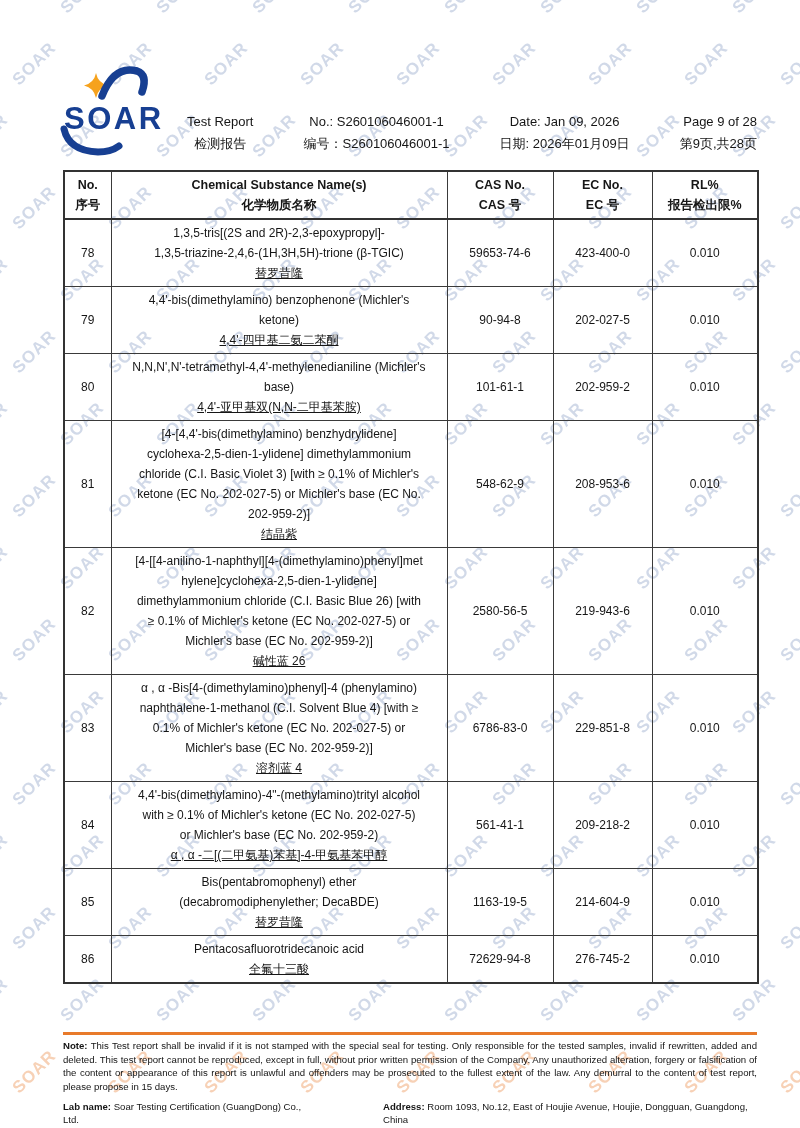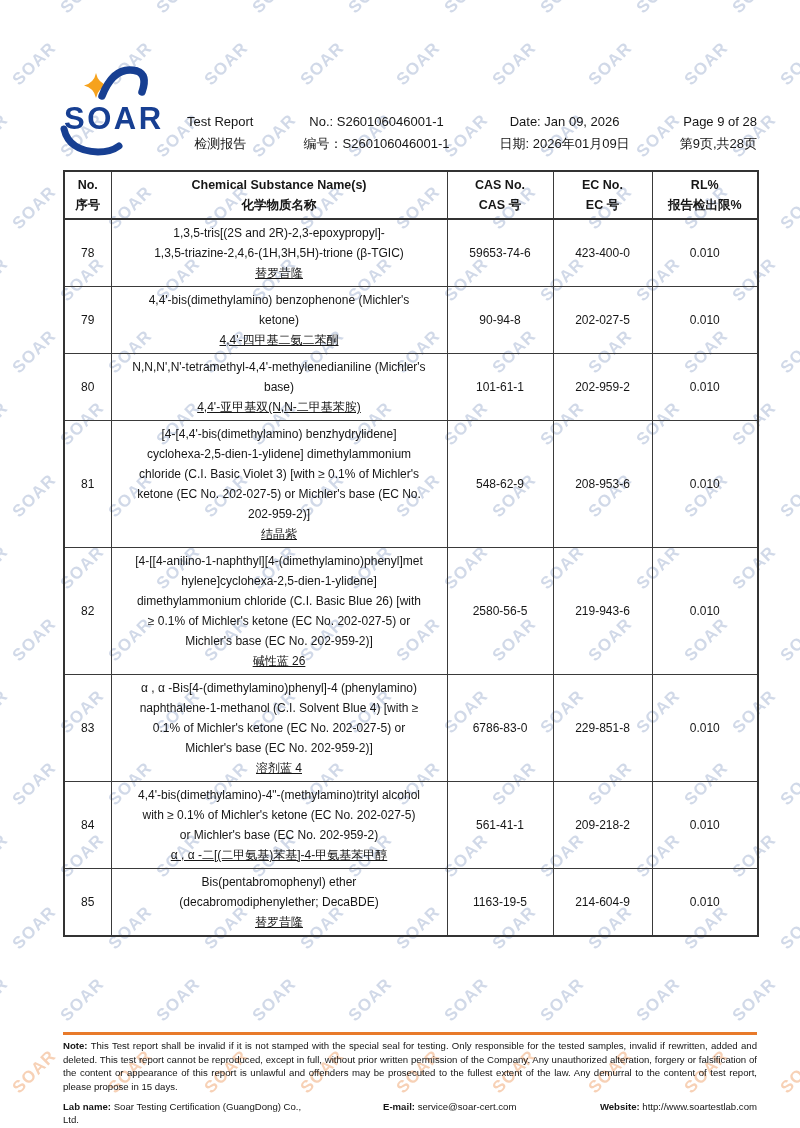--- a/index.html
+++ b/index.html
@@ -361,35 +361,46 @@
         <td>85</td>
         <td class="c-name">
           <span class="en">Bis(pentabromophenyl) ether
 (decabromodiphenylether; DecaBDE)</span>
           <span class="zh">替罗昔隆</span>
           </td>
         <td>1163-19-5</td>
         <td>214-604-9</td>
         <td>0.010</td>
       </tr>
+      <tr>
+        <td>86</td>
+        <td class="c-name">
+          <span class="en">Pentacosafluorotridecanoic acid</span>
+          <span class="zh">全氟十三酸</span>
+          </td>
+        <td>72629-94-8</td>
+        <td>276-745-2</td>
+        <td>0.010</td>
+      </tr>
     </tbody>
   </table>
 
   <div class="footer">
     <div class="rule"></div>
     <p class="note"><b>Note:</b><span> This Test report shall be invalid if it is not stamped with the special seal for testing. Only responsible for the tested samples, invalid if rewritten, added and deleted. This test report cannot be reproduced, except in full, without prior written permission of the Company.  Any unauthorized alteration, forgery or falsification of the content or appearance of this report is unlawful and offenders may be prosecuted to the fullest extent of the law. Any demurral to the content of test report, please propose in 15 days.</span></p>
     <div class="lab-grid">
       <div class="lab-left">
         <div><b>Lab name:</b><span> Soar Testing Certification (GuangDong) Co., Ltd.</span></div>
         <div class="two-up">
           <span><b>Post Code:</b><span> 523945</span></span>
           <span><b>Tel:</b><span> (86-769) 38937518</span></span>
         </div>
       </div>
       <div class="lab-right">
+        <div><b>Address:</b><span> Room 1093, No.12, East of Houjie Avenue, Houjie, Dongguan, Guangdong, China</span></div>
         <div class="two-up">
           <span><b>E-mail:</b><span> service@soar-cert.com</span></span>
           <span><b>Website:</b><span> http://www.soartestlab.com</span></span>
         </div>
       </div>
     </div>
 
   </div>
 
 </div>

